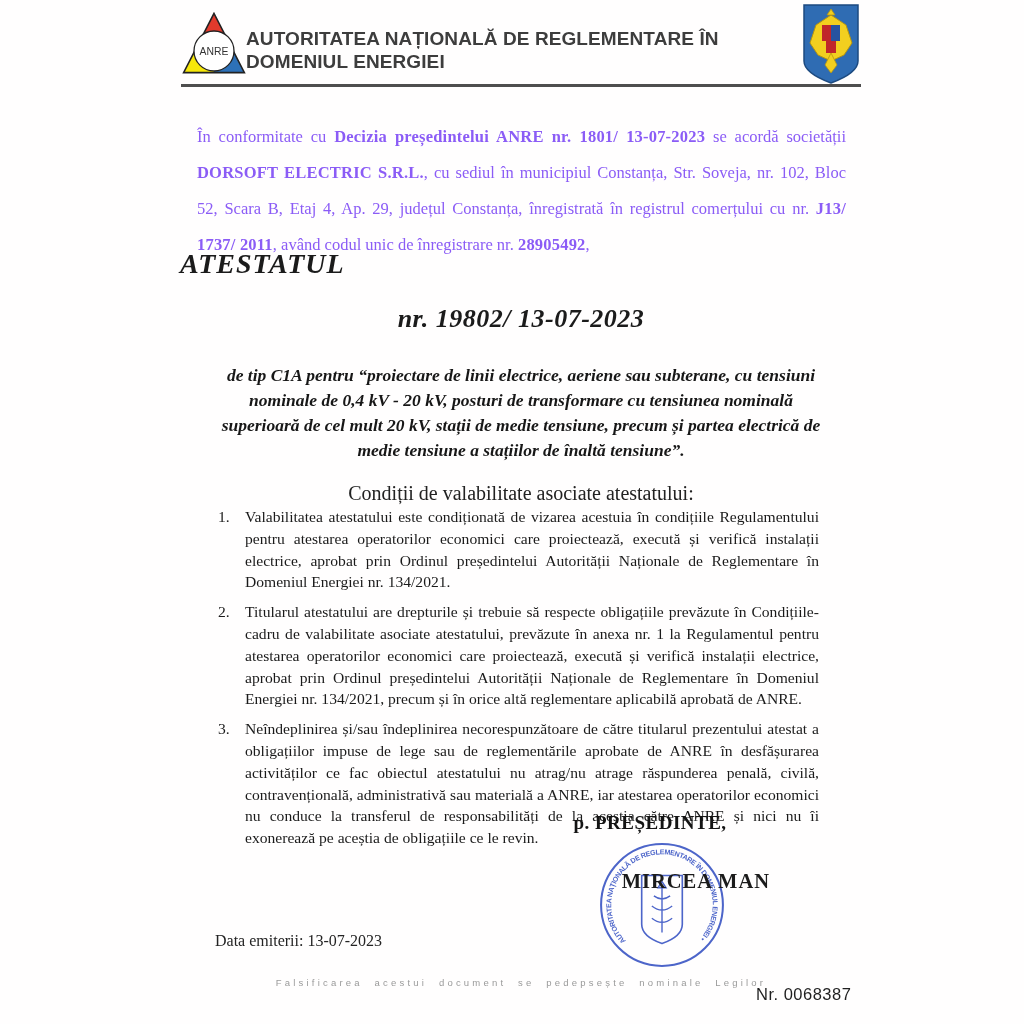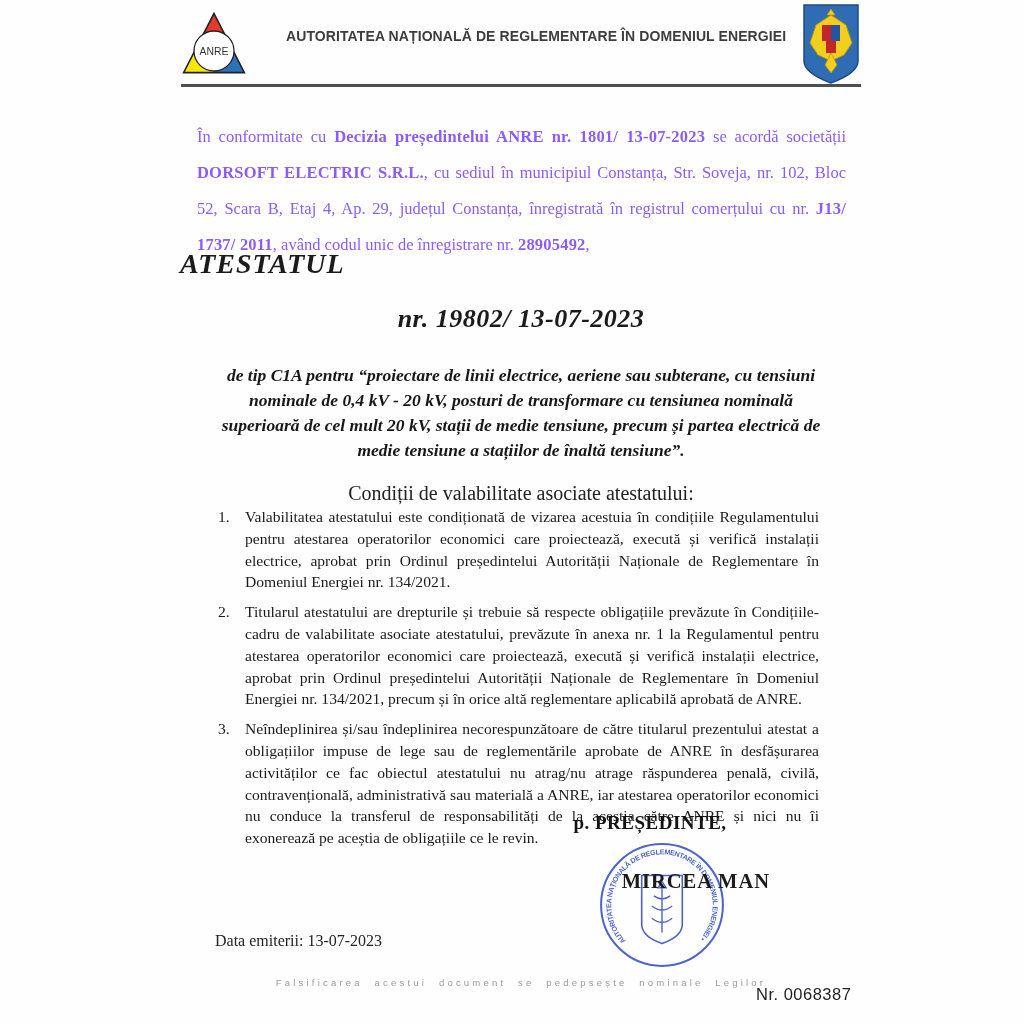--- a/index.html
+++ b/index.html
@@ -12,22 +12,22 @@
     overflow:hidden;
   }
   .page { position:absolute; inset:0; background:#fffefe; }
 
   
   .header { position:absolute; left:180px; top:2px; width:684px; height:82px; }
   .logo-svg { position:absolute; left:2px; top:2px; width:64px; height:78px; }
   .org-name {
     position:absolute; left:66px; top:26px; width:552px;
     font-family:"Liberation Sans", sans-serif;
-    font-weight:bold; font-size:14px; line-height:1.2;
-    color:#3d3d3d; letter-spacing:0.1px;margin-left:40px;
+    font-weight:bold; font-size:19px; line-height:1.2;
+    color:#3d3d3d; letter-spacing:0.1px;
   }
   .coat-svg { position:absolute; right:4px; top:1px; width:58px; height:82px; }
   .rule { position:absolute; left:181px; top:84px; width:680px; height:3px; background:#4e4e4e; }
 
   
   .intro {
     position:absolute; left:197px; top:119px; width:649px;
     font-size:16.5px; line-height:36px; text-align:justify; color:#8b5cf6;
   }
   .intro b { letter-spacing:0.2px; }

